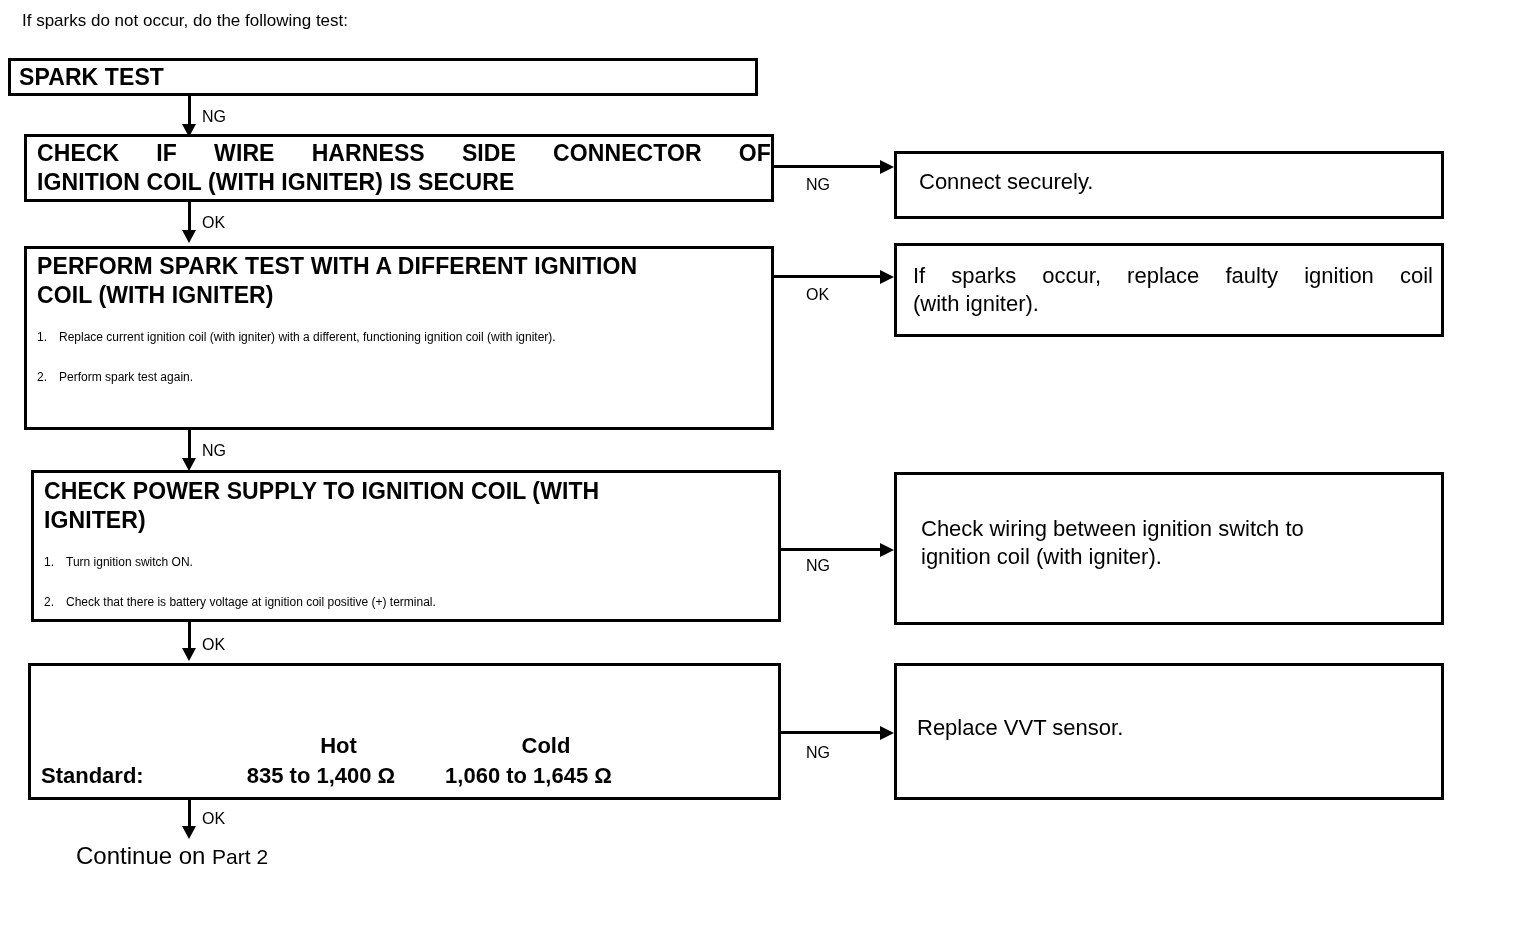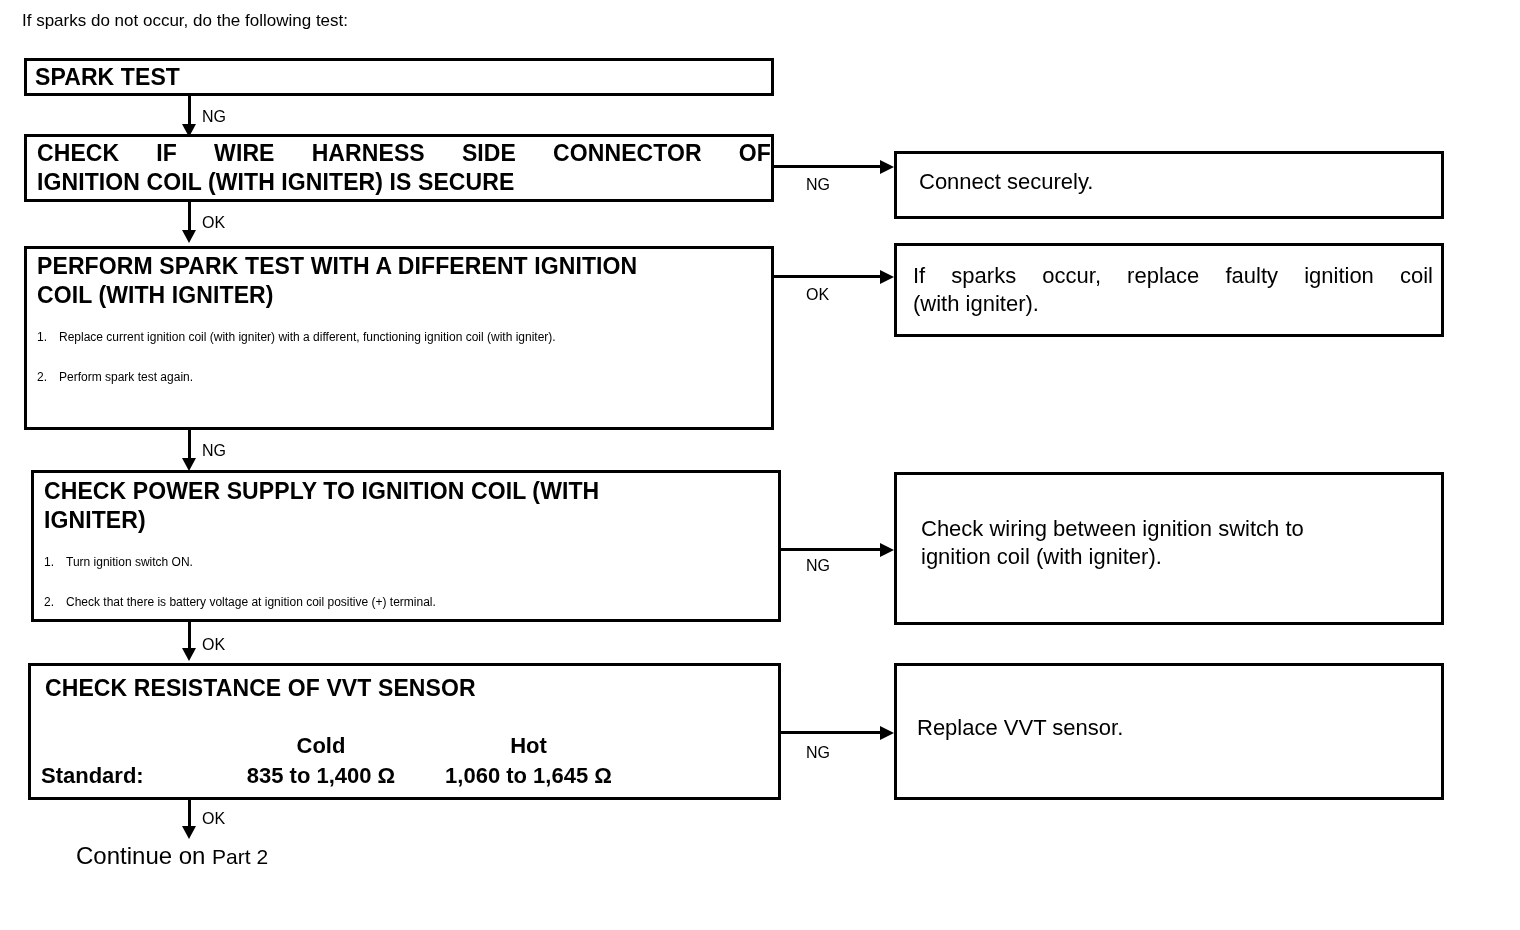--- a/index.html
+++ b/index.html
@@ -135,21 +135,21 @@
   .std-head { font-size: 22px; line-height: 30px; }
   .std-val { font-size: 22px; line-height: 30px; }
 </style>
 </head>
 <body>
 
 <div id="page">
 
   <div class="intro">If sparks do not occur, do the following test:</div>
 
-  <div class="box" style="left:24px; top:58px; width:750px; height:38px;">
+  <div class="box" style="left:8px; top:58px; width:750px; height:38px;">
     <div class="hdr pad-h" style="padding-top:2px;">SPARK TEST</div>
   </div>
 
   <div class="vline" style="left:188px; top:96px; height:32px;"></div>
   <div class="arrow-down" style="left:182px; top:124px;"></div>
   <div class="edge-label" style="left:202px; top:104px;">NG</div>
 
   <div class="box" style="left:24px; top:134px; width:750px; height:68px;">
     <div class="hdr hdr-just" style="padding:2px 0 0 10px;">CHECK IF WIRE HARNESS SIDE CONNECTOR OF</div>
     <div class="hdr" style="padding:0 10px;">IGNITION COIL (WITH IGNITER) IS SECURE</div>
@@ -213,27 +213,26 @@
   <div class="box" style="left:894px; top:472px; width:550px; height:153px;">
     <div class="right-text" style="padding:40px 8px 0 24px;">Check wiring between ignition switch to</div>
     <div class="right-text" style="padding:0 8px 0 24px;">ignition coil (with igniter).</div>
   </div>
 
   <div class="vline" style="left:188px; top:622px; height:30px;"></div>
   <div class="arrow-down" style="left:182px; top:648px;"></div>
   <div class="edge-label" style="left:202px; top:632px;">OK</div>
 
   <div class="box" style="left:28px; top:663px; width:753px; height:137px;">
-    <div class="hdr" style="padding:8px 10px 0 14px;">CHECK RESISTANCE OF VVT SENSOR</div>
 
     <div class="std-table">
       <div class="std-row">
         <div class="std-label std-head">&nbsp;</div>
+        <div class="std-col wide std-head">Hot</div>
         <div class="std-col std-head">Cold</div>
-        <div class="std-col wide std-head">Hot</div>
       </div>
       <div class="std-row">
         <div class="std-label std-val">Standard:</div>
         <div class="std-col std-val">835 to 1,400 Ω</div>
         <div class="std-col wide std-val">1,060 to 1,645 Ω</div>
       </div>
     </div>
   </div>
 
   <div class="hline" style="left:781px; top:731px; width:101px;"></div>

